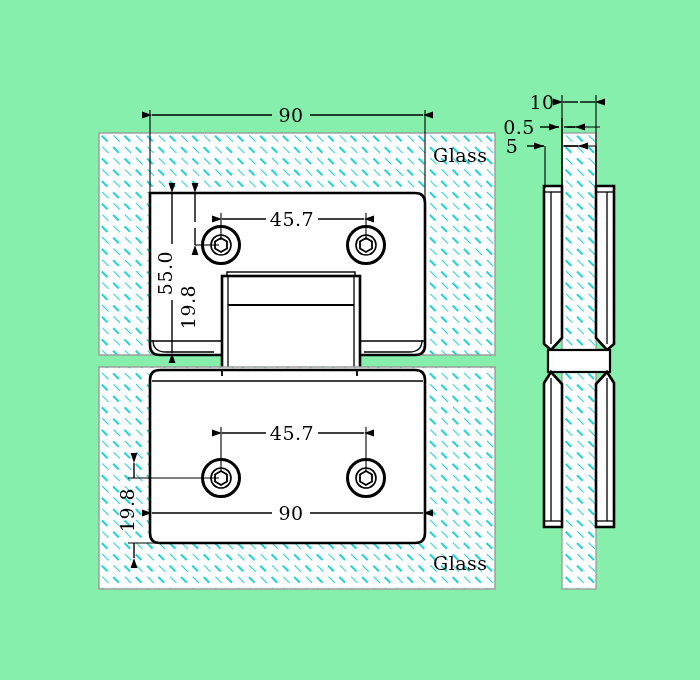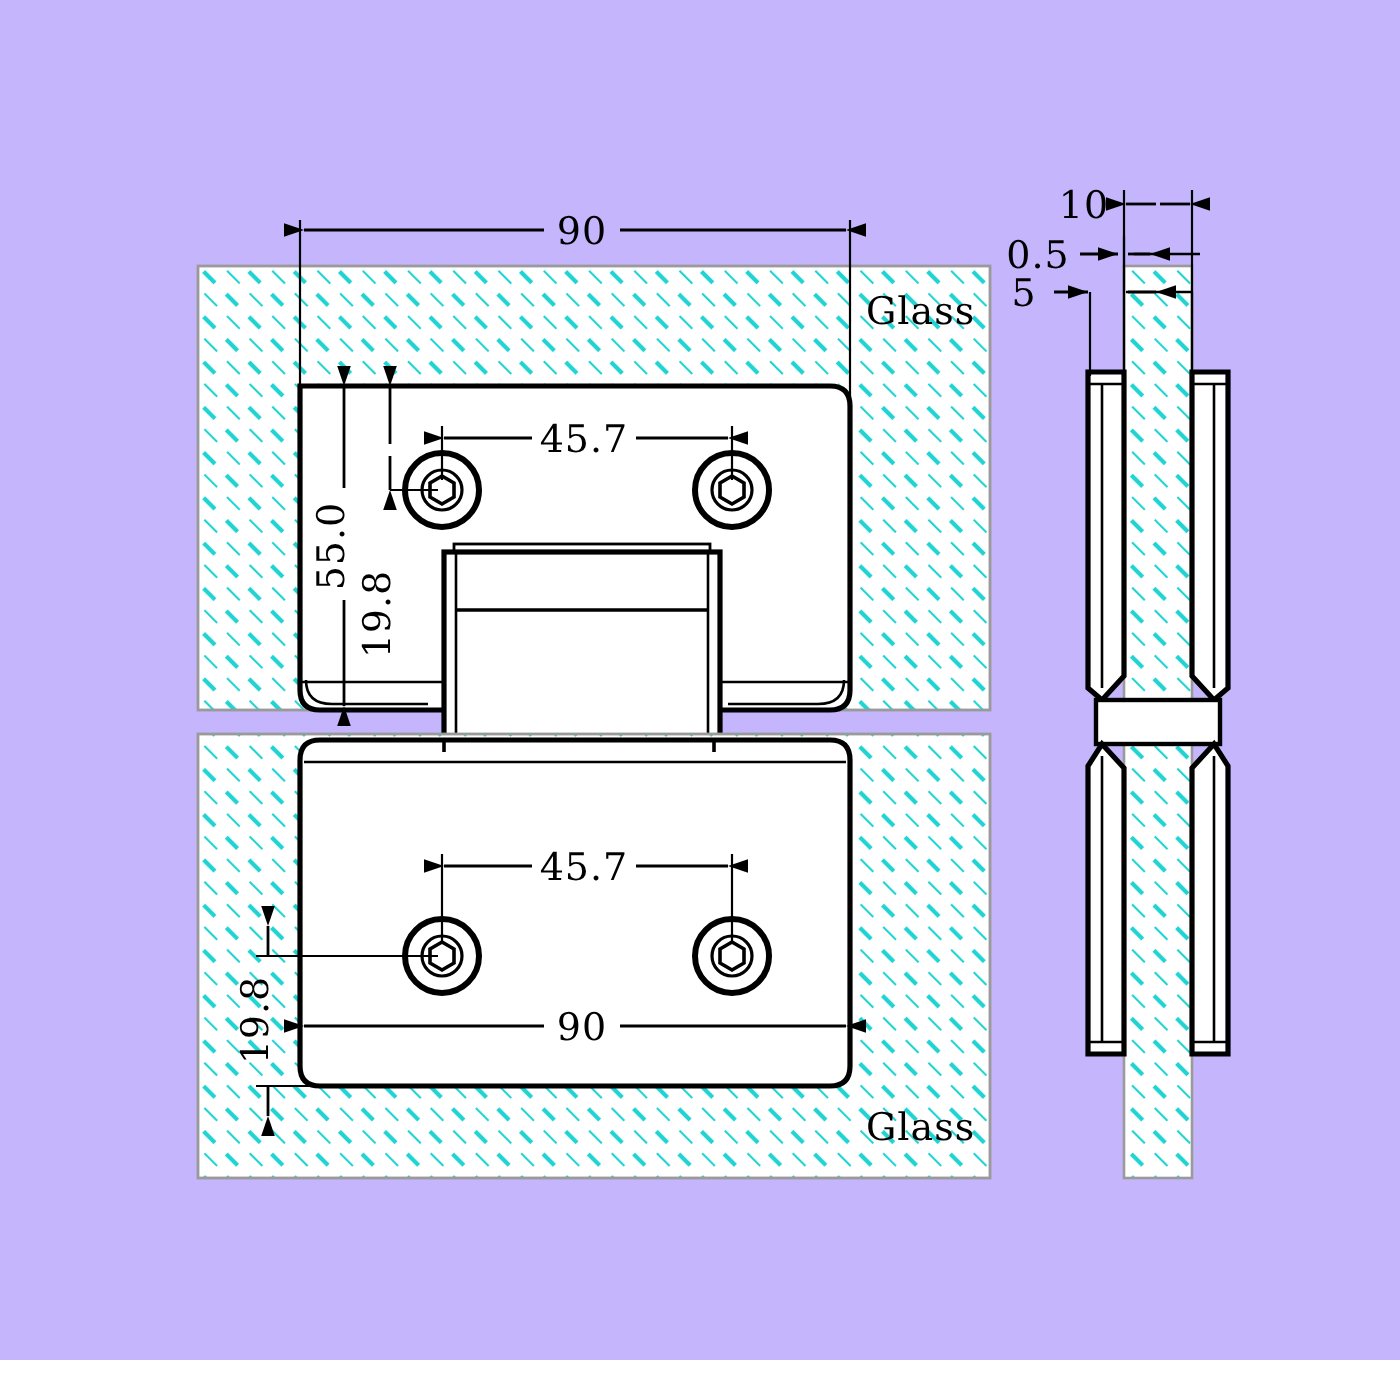--- a/index.html
+++ b/index.html
@@ -7,21 +7,21 @@
     padding: 0;
     background: #ffffff;
   }
   body {
     font-family: "DejaVu Serif", "Liberation Serif", serif;
   }
   #drawing-root {
     position: relative;
     width: 700px;
     height: 680px;
-    background: #c4b5fd;
+    background: #86efac;
     overflow: hidden;
     text-decoration: underline;
   }
   #drawing-svg {
     display: block;
     width: 700px;
     height: 700px;
   }
   .dim-text {
     font-family: "DejaVu Serif", "Liberation Serif", serif;

